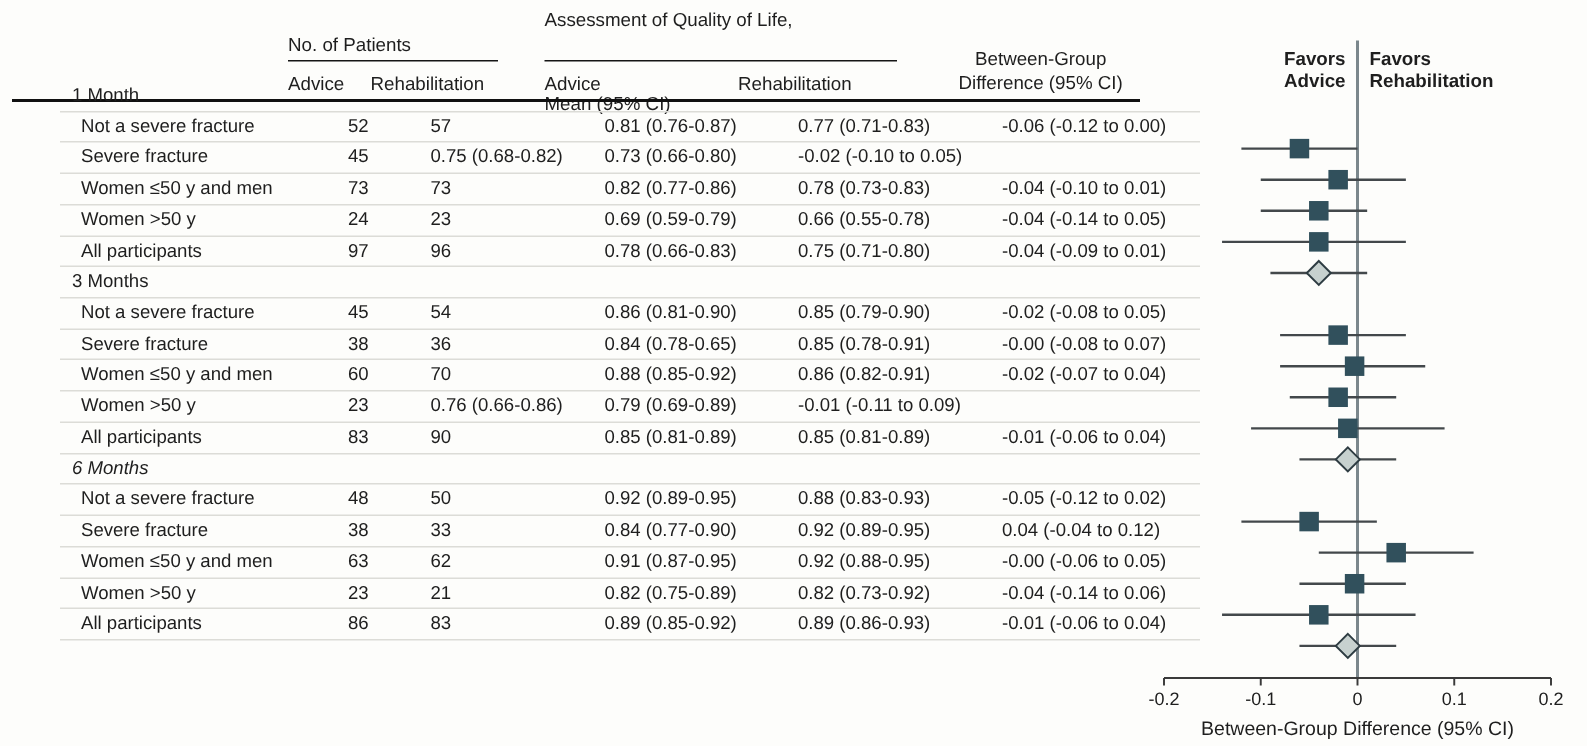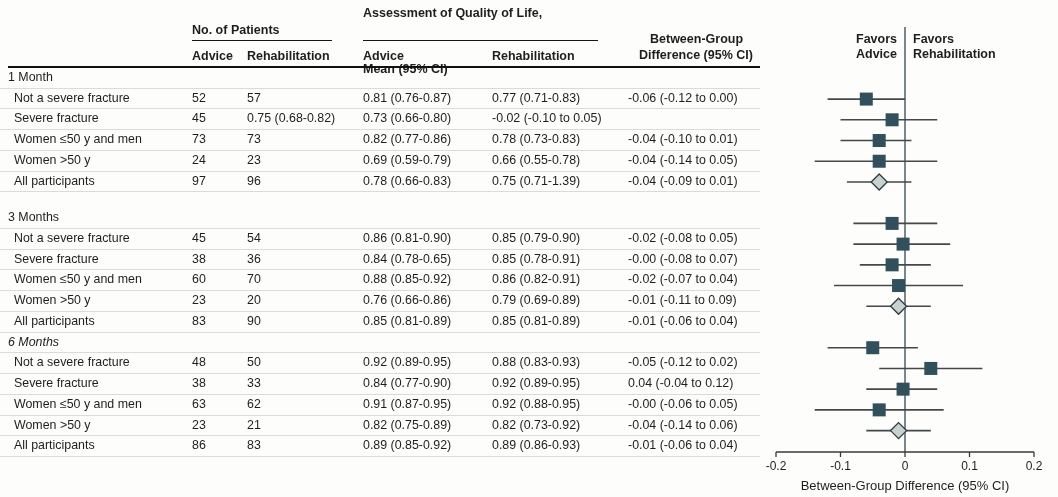--- a/index.html
+++ b/index.html
@@ -2,24 +2,24 @@
 <html><head>
 <meta charset="utf-8">
 <style>
   html,body{margin:0;padding:0;background:#fdfdfb;}
   .screen{
     position:relative;width:1058px;height:497px;overflow:hidden;
     font-family:"Liberation Sans","DejaVu Sans",sans-serif;
     color:#1e1e1e;background:#fdfdfb;
   }
   .abs{position:absolute;}
-  .hdr{font-weight:700;font-size:12.5px;line-height:14px;white-space:nowrap;}
+  .hdr{font-weight:400;font-size:12.5px;line-height:14px;white-space:nowrap;}
   .hline{position:absolute;height:1px;background:#151515;}
   .thickline{position:absolute;height:2px;background:#111;}
-  #table-rows{position:absolute;top:68px;left:0;width:760px;}
+  #table-rows{position:absolute;top:54px;left:0;width:760px;padding-left:40px;}
   .trow{
     box-sizing:border-box;height:20.72px;display:grid;
     grid-template-columns:184px 55px 116px 129px 136px 132px;
     padding-left:8px;border-bottom:1px solid #dcdcd7;
     font-size:12.4px;line-height:19.5px;white-space:nowrap;
   }
   .trow.section{display:block;}
   .cell{overflow:hidden;}
   .lbl-indent{padding-left:6px;}
   svg text{font-family:"Liberation Sans","DejaVu Sans",sans-serif;}
@@ -79,24 +79,24 @@
         <span class="cell ">23</span>
         <span class="cell ">0.69 (0.59-0.79)</span>
         <span class="cell ">0.66 (0.55-0.78)</span>
         <span class="cell ">-0.04 (-0.14 to 0.05)</span>
       </div>
       <div class="trow" style="border-bottom-color: rgb(220, 220, 215);">
         <span class="cell lbl-indent">All participants</span>
         <span class="cell ">97</span>
         <span class="cell ">96</span>
         <span class="cell ">0.78 (0.66-0.83)</span>
-        <span class="cell ">0.75 (0.71-1.39)</span>
+        <span class="cell ">0.75 (0.71-0.80)</span>
         <span class="cell ">-0.04 (-0.09 to 0.01)</span>
       </div>
-      <div class="trow section" style="border-bottom-color: rgb(220, 220, 215); margin-top: 16px;"><span class="cell ">3 Months</span></div>
+      <div class="trow section" style="border-bottom-color: rgb(220, 220, 215);"><span class="cell ">3 Months</span></div>
       <div class="trow" style="border-bottom-color: rgb(220, 220, 215);">
         <span class="cell lbl-indent">Not a severe fracture</span>
         <span class="cell ">45</span>
         <span class="cell ">54</span>
         <span class="cell ">0.86 (0.81-0.90)</span>
         <span class="cell ">0.85 (0.79-0.90)</span>
         <span class="cell ">-0.02 (-0.08 to 0.05)</span>
       </div>
       <div class="trow" style="border-bottom-color: rgb(220, 220, 215);">
         <span class="cell lbl-indent">Severe fracture</span>
@@ -110,21 +110,20 @@
         <span class="cell lbl-indent">Women ≤50 y and men</span>
         <span class="cell ">60</span>
         <span class="cell ">70</span>
         <span class="cell ">0.88 (0.85-0.92)</span>
         <span class="cell ">0.86 (0.82-0.91)</span>
         <span class="cell ">-0.02 (-0.07 to 0.04)</span>
       </div>
       <div class="trow" style="border-bottom-color: rgb(220, 220, 215);">
         <span class="cell lbl-indent">Women &gt;50 y</span>
         <span class="cell ">23</span>
-        <span class="cell ">20</span>
         <span class="cell ">0.76 (0.66-0.86)</span>
         <span class="cell ">0.79 (0.69-0.89)</span>
         <span class="cell ">-0.01 (-0.11 to 0.09)</span>
       </div>
       <div class="trow" style="border-bottom-color: rgb(220, 220, 215);">
         <span class="cell lbl-indent">All participants</span>
         <span class="cell ">83</span>
         <span class="cell ">90</span>
         <span class="cell ">0.85 (0.81-0.89)</span>
         <span class="cell ">0.85 (0.81-0.89)</span>

